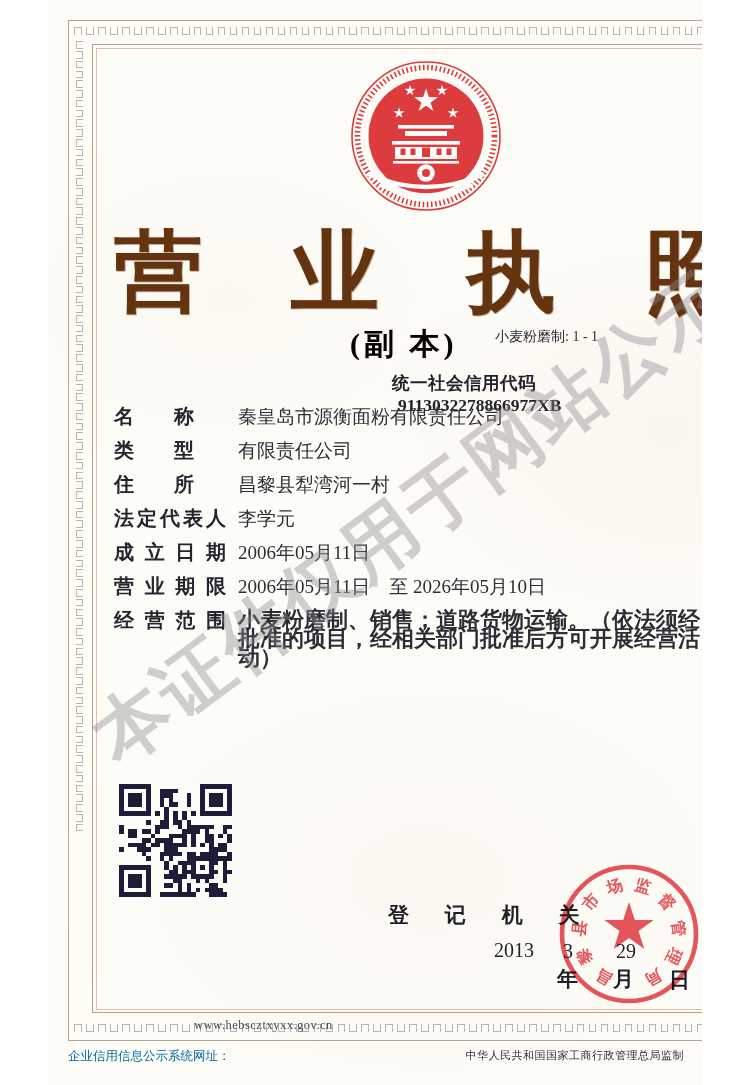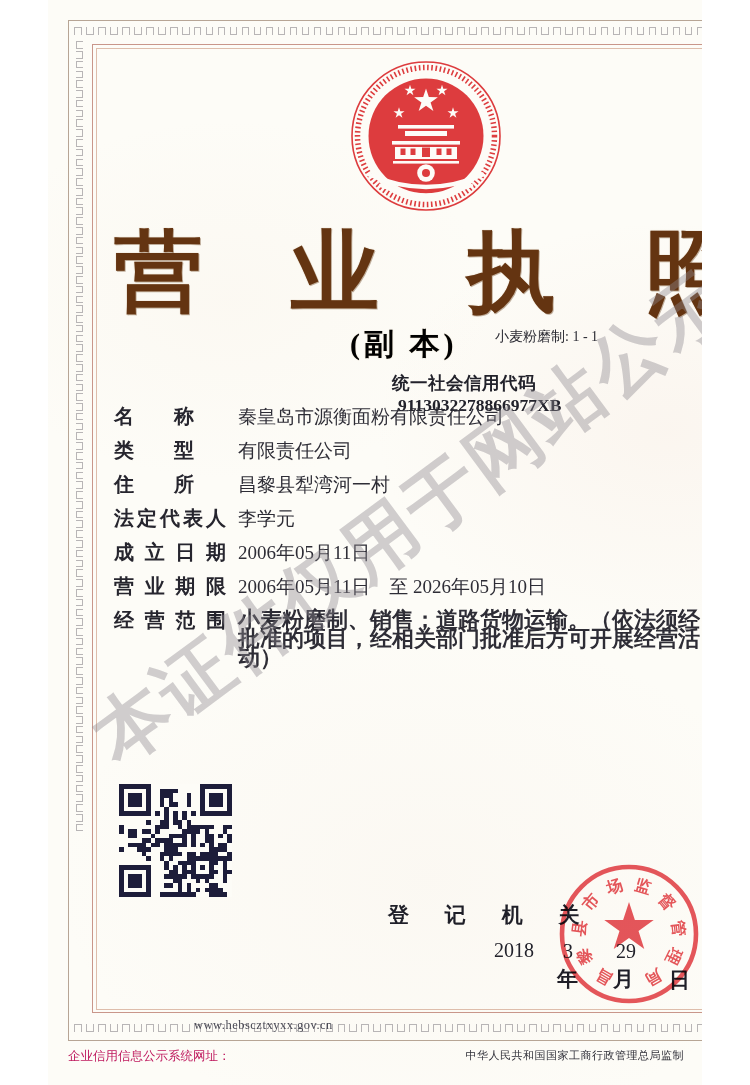--- a/index.html
+++ b/index.html
@@ -65,21 +65,21 @@
         color:#1f1f28;letter-spacing:15px;}
   .d-num{position:absolute;font-size:20px;color:#23232c;font-family:"Liberation Serif", serif;z-index:3;}
   .d-year{left:446px;top:939px;} .d-month{left:515px;top:940px;} .d-day{left:568px;top:940px;}
   .d-unit{position:absolute;font-size:21px;font-weight:700;color:#1e1e27;z-index:3;}
   .u-year{left:509px;top:965px;} .u-month{left:565px;top:965px;} .u-day{left:621px;top:966px;}
   .seal{position:absolute;left:499px;top:851px;width:164px;height:164px;z-index:5;
         mix-blend-mode:multiply;opacity:0.9;}
   
   .site-url{position:absolute;left:146px;top:1018px;font-size:12.5px;color:#4a4a55;
         letter-spacing:0.5px;z-index:2;font-family:"Liberation Serif", serif;}
-  .foot-left{position:absolute;left:20px;top:1048px;font-size:12.5px;color:#be185d;}
+  .foot-left{position:absolute;left:20px;top:1048px;font-size:12.5px;color:#0369a1;}
   .foot-right{position:absolute;right:18px;top:1048px;font-size:11px;color:#2f2f38;letter-spacing:0.5px;}
 </style>
 </head>
 <body>
 
 <div class="page">
 
   <div class="frame-outer"></div>
   <div class="band band-top" id="band-top"><span class="hk open-b"></span><span class="hk open-t"></span><span class="hk open-b"></span><span class="hk open-t"></span><span class="hk open-b"></span><span class="hk open-t"></span><span class="hk open-b"></span><span class="hk open-t"></span><span class="hk open-b"></span><span class="hk open-t"></span><span class="hk open-b"></span><span class="hk open-t"></span><span class="hk open-b"></span><span class="hk open-t"></span><span class="hk open-b"></span><span class="hk open-t"></span><span class="hk open-b"></span><span class="hk open-t"></span><span class="hk open-b"></span><span class="hk open-t"></span><span class="hk open-b"></span><span class="hk open-t"></span><span class="hk open-b"></span><span class="hk open-t"></span><span class="hk open-b"></span><span class="hk open-t"></span><span class="hk open-b"></span><span class="hk open-t"></span><span class="hk open-b"></span><span class="hk open-t"></span><span class="hk open-b"></span><span class="hk open-t"></span><span class="hk open-b"></span><span class="hk open-t"></span><span class="hk open-b"></span><span class="hk open-t"></span><span class="hk open-b"></span><span class="hk open-t"></span><span class="hk open-b"></span><span class="hk open-t"></span><span class="hk open-b"></span><span class="hk open-t"></span><span class="hk open-b"></span><span class="hk open-t"></span><span class="hk open-b"></span><span class="hk open-t"></span><span class="hk open-b"></span><span class="hk open-t"></span><span class="hk open-b"></span><span class="hk open-t"></span><span class="hk open-b"></span><span class="hk open-t"></span><span class="hk open-b"></span><span class="hk open-t"></span><span class="hk open-b"></span><span class="hk open-t"></span><span class="hk open-b"></span></div>
   <div class="band band-bottom" id="band-bottom"><span class="hk open-b"></span><span class="hk open-t"></span><span class="hk open-b"></span><span class="hk open-t"></span><span class="hk open-b"></span><span class="hk open-t"></span><span class="hk open-b"></span><span class="hk open-t"></span><span class="hk open-b"></span><span class="hk open-t"></span><span class="hk open-b"></span><span class="hk open-t"></span><span class="hk open-b"></span><span class="hk open-t"></span><span class="hk open-b"></span><span class="hk open-t"></span><span class="hk open-b"></span><span class="hk open-t"></span><span class="hk open-b"></span><span class="hk open-t"></span><span class="hk open-b"></span><span class="hk open-t"></span><span class="hk open-b"></span><span class="hk open-t"></span><span class="hk open-b"></span><span class="hk open-t"></span><span class="hk open-b"></span><span class="hk open-t"></span><span class="hk open-b"></span><span class="hk open-t"></span><span class="hk open-b"></span><span class="hk open-t"></span><span class="hk open-b"></span><span class="hk open-t"></span><span class="hk open-b"></span><span class="hk open-t"></span><span class="hk open-b"></span><span class="hk open-t"></span><span class="hk open-b"></span><span class="hk open-t"></span><span class="hk open-b"></span><span class="hk open-t"></span><span class="hk open-b"></span><span class="hk open-t"></span><span class="hk open-b"></span><span class="hk open-t"></span><span class="hk open-b"></span><span class="hk open-t"></span><span class="hk open-b"></span><span class="hk open-t"></span><span class="hk open-b"></span><span class="hk open-t"></span><span class="hk open-b"></span><span class="hk open-t"></span><span class="hk open-b"></span><span class="hk open-t"></span><span class="hk open-b"></span></div>
@@ -622,21 +622,21 @@
         <rect x="14" y="24" width="1" height="1" fill="#1d1d3a"></rect>
         <rect x="15" y="24" width="1" height="1" fill="#1d1d3a"></rect>
         <rect x="16" y="24" width="1" height="1" fill="#1d1d3a"></rect>
         <rect x="20" y="24" width="1" height="1" fill="#1d1d3a"></rect>
         <rect x="21" y="24" width="1" height="1" fill="#1d1d3a"></rect>
         <rect x="22" y="24" width="1" height="1" fill="#1d1d3a"></rect>
         <rect x="23" y="24" width="1" height="1" fill="#1d1d3a"></rect>
       </svg></div>
 
   <div class="reg-label">登 记 机 关</div>
-  <span class="d-num d-year">2018</span>
+  <span class="d-num d-year">2013</span>
   <span class="d-num d-month">3</span>
   <span class="d-num d-day">29</span>
   <span class="d-unit u-year">年</span>
   <span class="d-unit u-month">月</span>
   <span class="d-unit u-day">日</span>
 
   <svg class="seal" viewBox="0 0 164 164" aria-hidden="true">
     <circle cx="82" cy="83" r="67" fill="none" stroke-width="4.6" stroke="#e4454b"></circle>
     <polygon id="seal-star" fill="#e4454b" points="82.00,51.00 87.88,68.91 106.73,68.97 91.51,80.09 97.28,98.03 82.00,87.00 66.72,98.03 72.49,80.09 57.27,68.97 76.12,68.91"></polygon>
     <g id="seal-chars">

